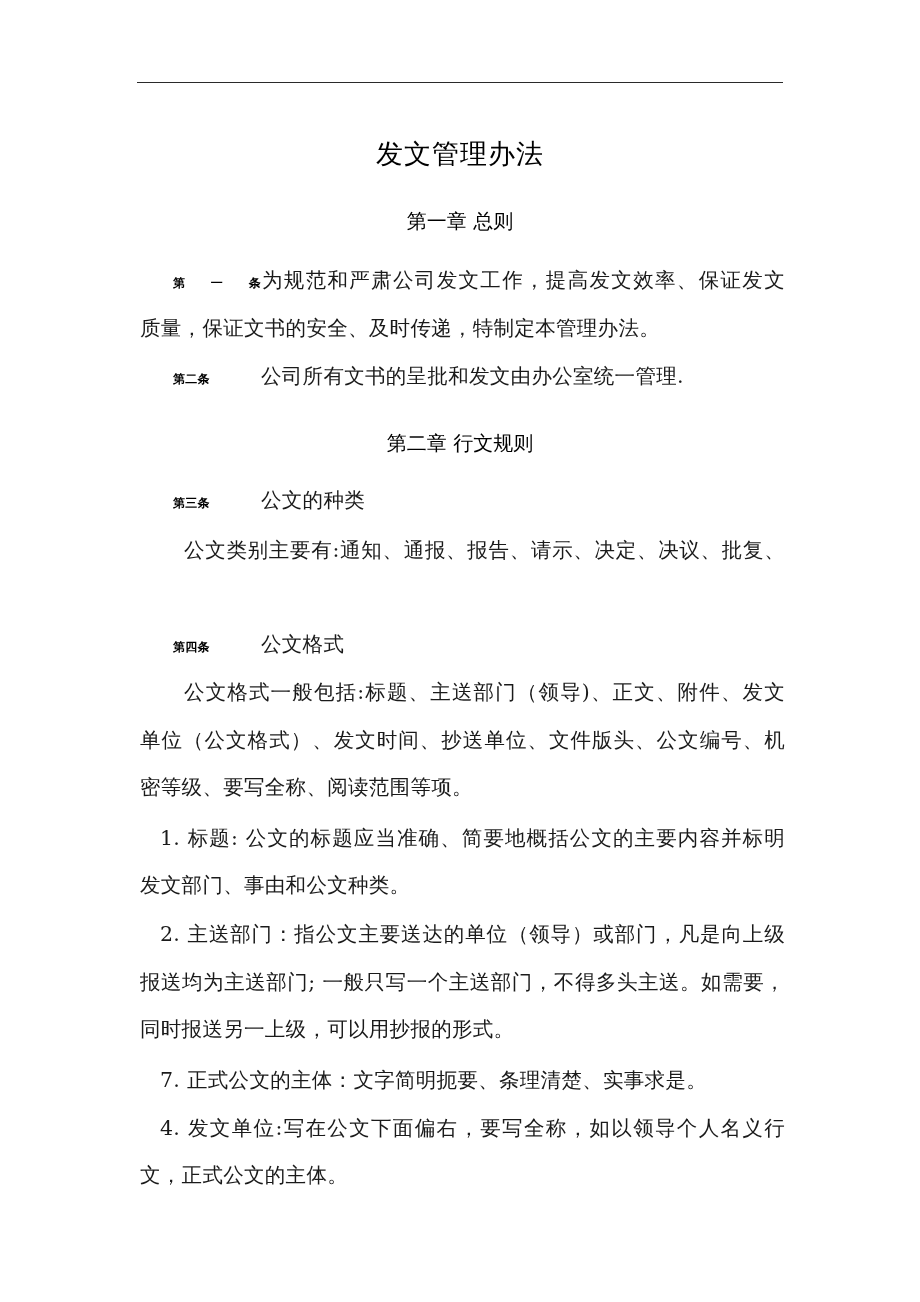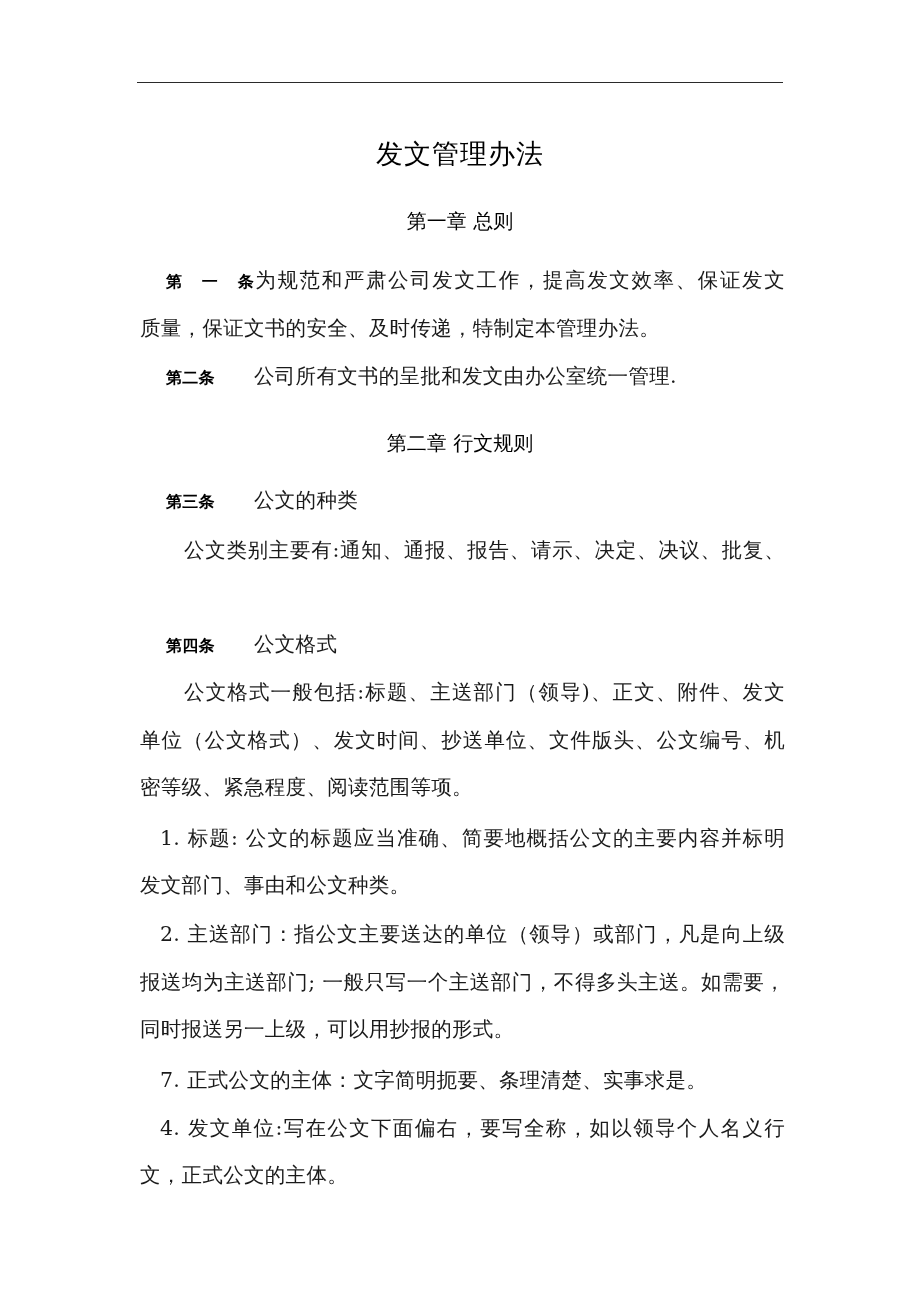--- a/index.html
+++ b/index.html
@@ -24,22 +24,22 @@
       font-size: 20px; color: #000;
     }
     .line {
       position: absolute; left: 140px; width: 645px; white-space: nowrap;
       font-size: 20.5px; line-height: 24px; color: #1a1a1a;
       letter-spacing: 0.3px;
     }
     .justify { text-align: justify; text-align-last: justify; }
     .article-label {
       font-family: Liberation Serif, serif;
-      font-weight: bold; font-size: 16px; display: inline-block;
-      width: 88px; margin-left: 26px; color: #000;
+      font-weight: bold; font-size: 12px; display: inline-block;
+      width: 88px; margin-left: 33px; color: #000;
     }
     .indent2 { padding-left: 44px; box-sizing: border-box; }
     .indent1 { padding-left: 20px; box-sizing: border-box; }
   </style>
 </head>
 <body>
 
 <div class="page">
   <div class="header-rule"></div>
 
@@ -61,21 +61,21 @@
   <div class="line" style="top:488px;">
     <span class="article-label">第三条</span><span>公文的种类</span>
   </div>
   <div class="line justify indent2" style="top:538px;">公文类别主要有:通知、通报、报告、请示、决定、决议、批复、</div>
 
   <div class="line" style="top:632px;">
     <span class="article-label">第四条</span><span>公文格式</span>
   </div>
   <div class="line justify indent2" style="top:680px;">公文格式一般包括:标题、主送部门（领导)、正文、附件、发文</div>
   <div class="line justify" style="top:728px;">单位（公文格式）、发文时间、抄送单位、文件版头、公文编号、机</div>
-  <div class="line" style="top:775px;">密等级、紧急程度、阅读范围等项。</div>
+  <div class="line" style="top:775px;">密等级、要写全称、阅读范围等项。</div>
 
   <div class="line justify indent1" style="top:826px;">1. 标题: 公文的标题应当准确、简要地概括公文的主要内容并标明</div>
   <div class="line" style="top:873px;">发文部门、事由和公文种类。</div>
 
   <div class="line justify indent1" style="top:922px;">2. 主送部门：指公文主要送达的单位（领导）或部门，凡是向上级</div>
   <div class="line justify" style="top:970px;">报送均为主送部门; 一般只写一个主送部门，不得多头主送。如需要，</div>
   <div class="line" style="top:1017px;">同时报送另一上级，可以用抄报的形式。</div>
 
   <div class="line indent1" style="top:1068px;">7. 正式公文的主体：文字简明扼要、条理清楚、实事求是。</div>
 

